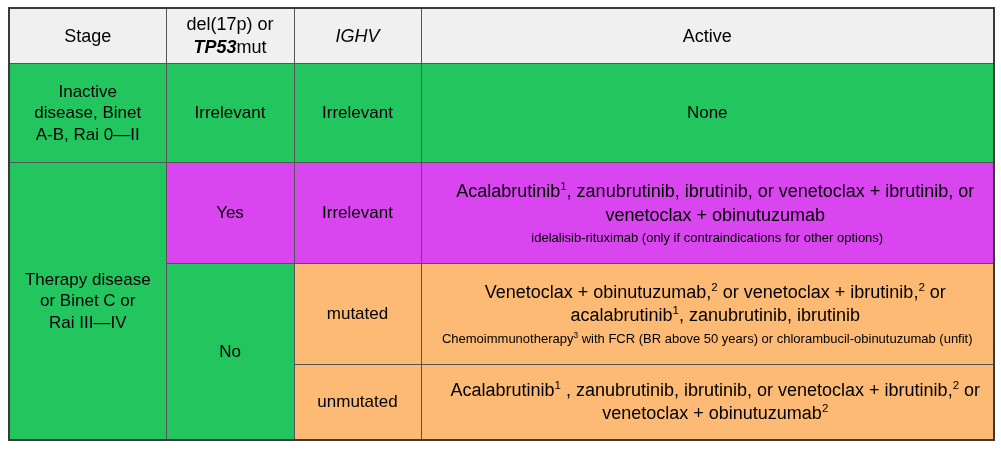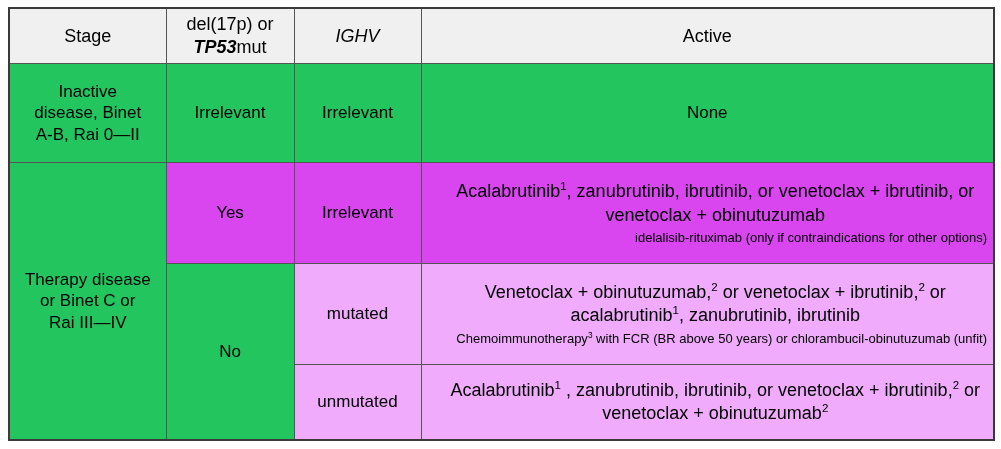--- a/index.html
+++ b/index.html
@@ -43,33 +43,32 @@
   col.c-del      { width: 128px; }
   col.c-ighv     { width: 127px; }
   col.c-therapy  { width: 573px; }
 
   thead td { background: #f0f0f0; }
   thead td.th-cell { font-size: 18px; }
 
   .italic { font-style: italic; font-weight: bold; }
 
   .bg-blue  { background: #d946ef; }
-  .bg-green { background: #f0abfc; }
+  .bg-green { background: #fdba74; }
   .bg-white { background: #22c55e; }
 
   .therapy-main {
     font-size: 18px;
     line-height: 1.3;
     margin-left: 16px;
   }
   .therapy-sub {
     font-size: 13px;
     line-height: 1.28;
     margin-top: 3px;
-    text-align: right;
   }
   sup {
     font-size: 0.64em;
     vertical-align: super;
     line-height: 0;
   }
   .stage-cell { font-size: 17px; }
   .val-cell   { font-size: 17px; }
 </style>
 </head>

